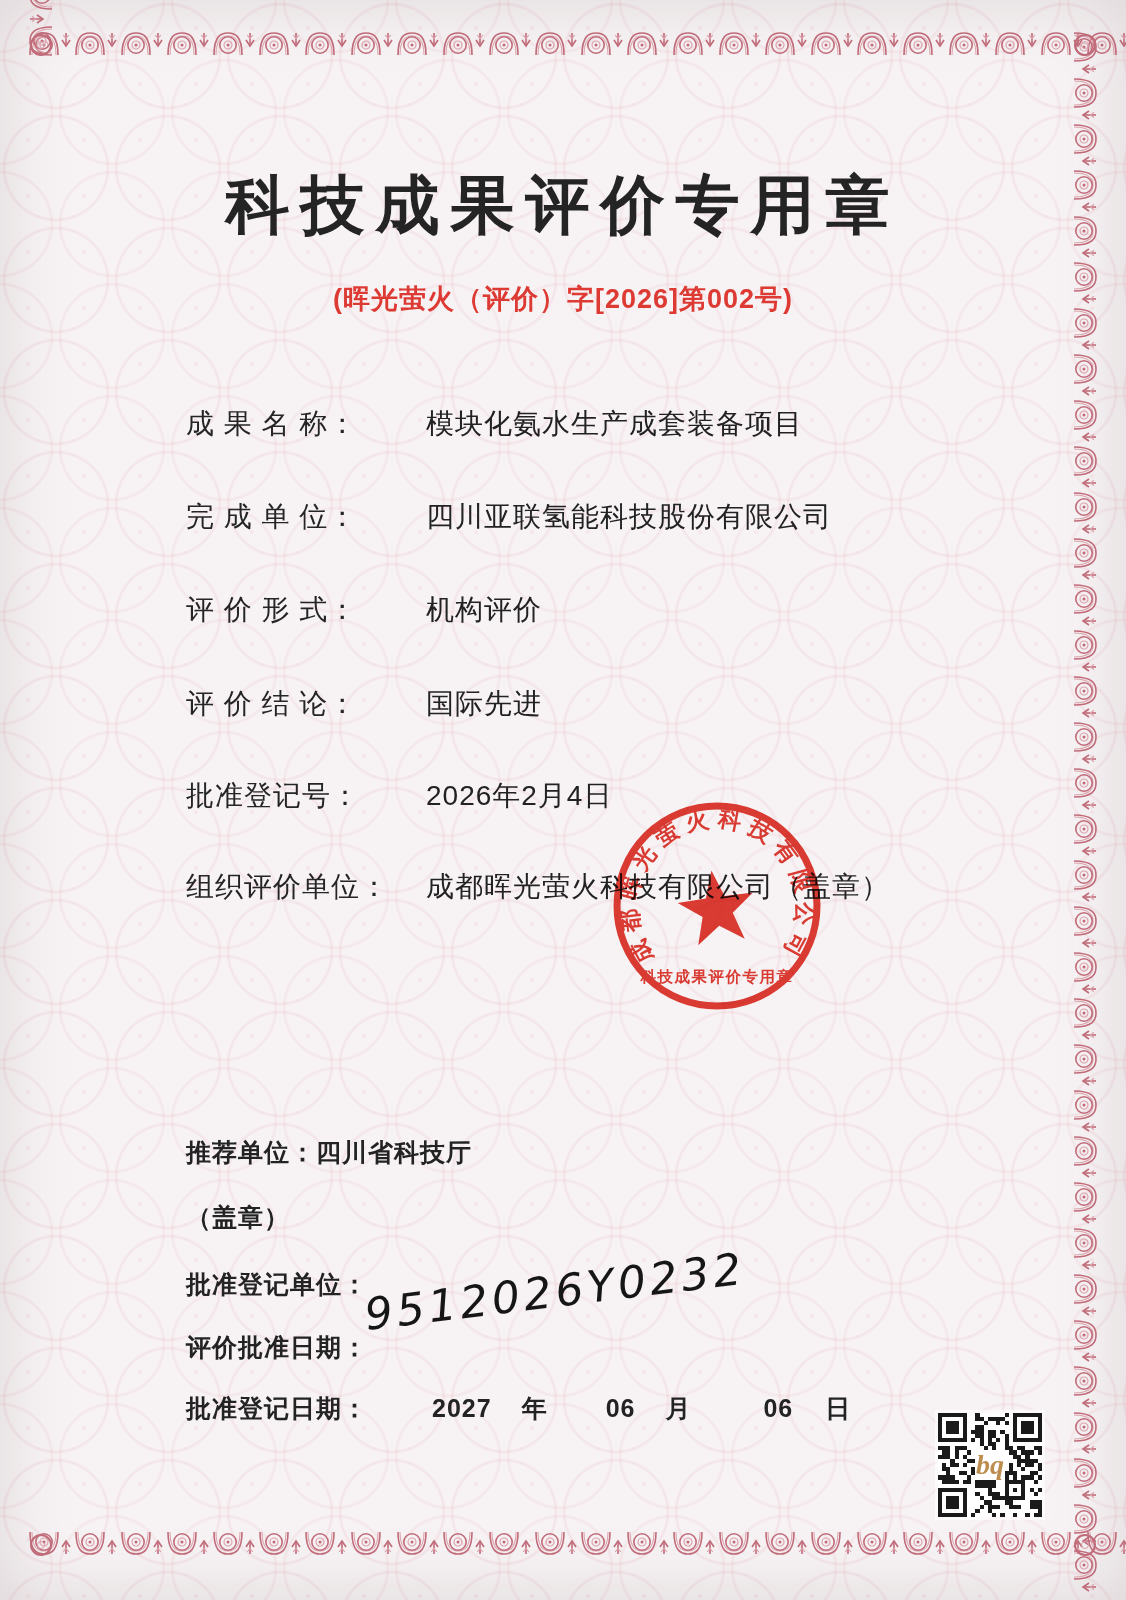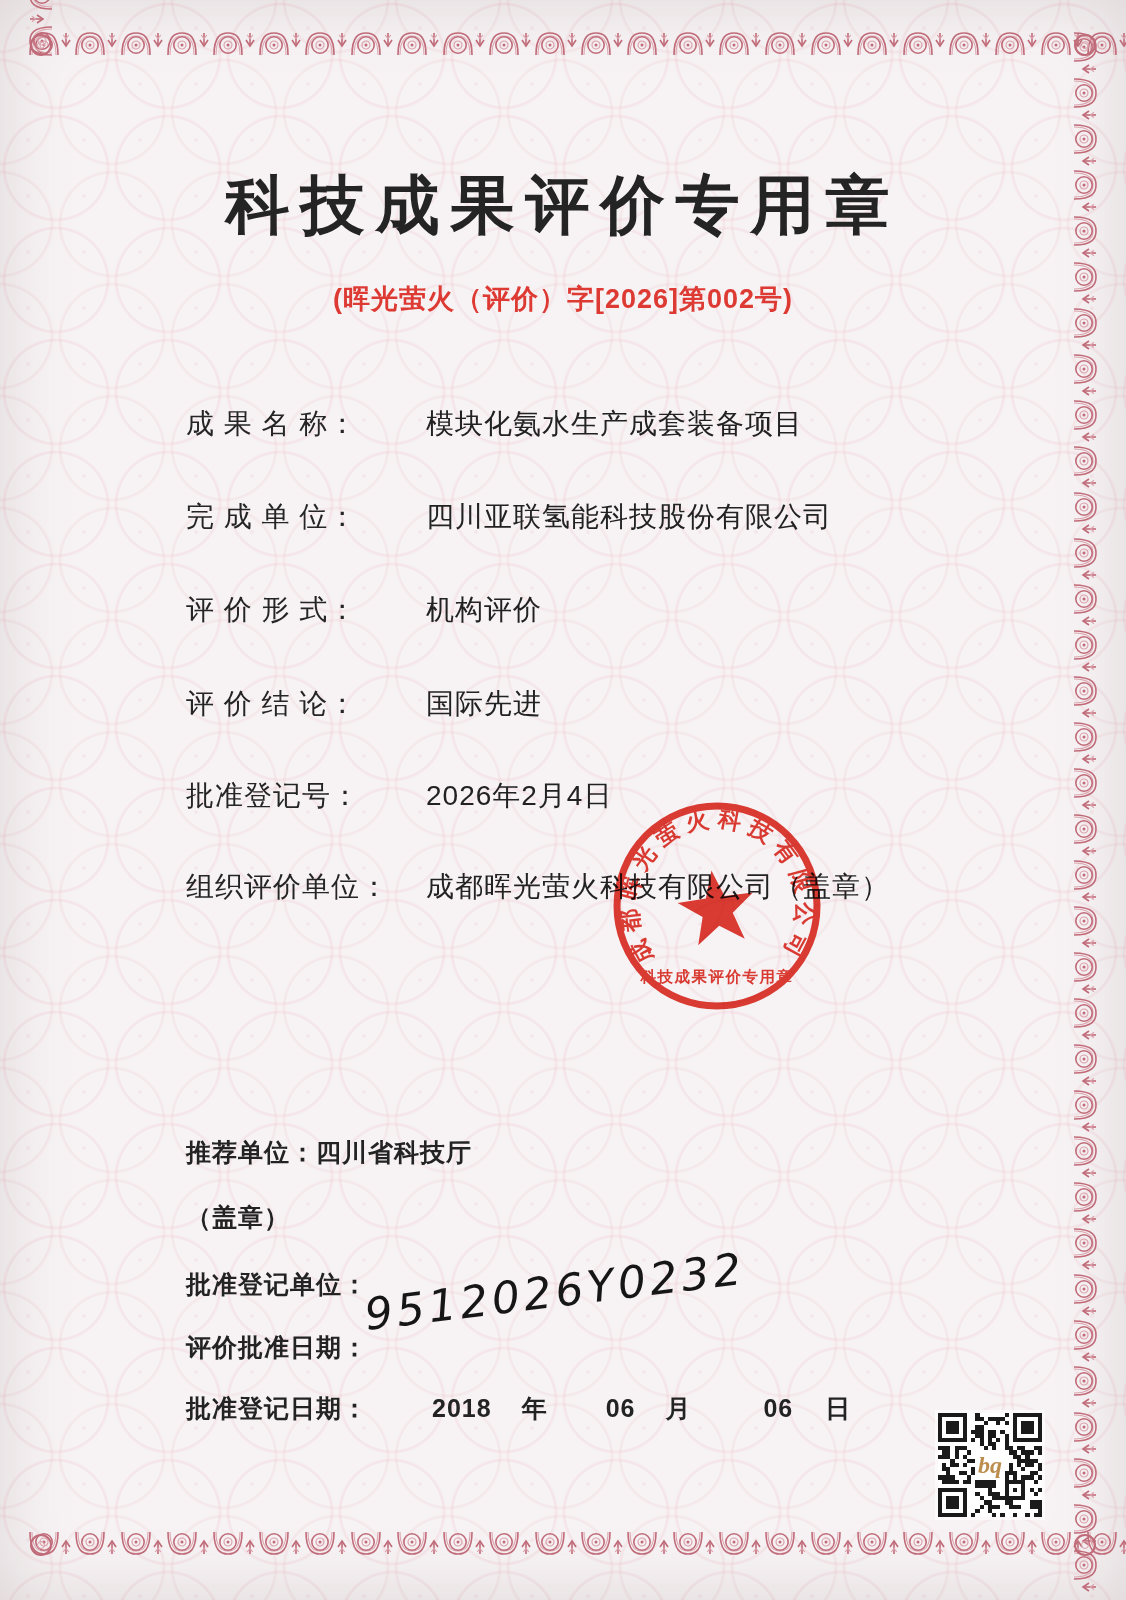--- a/index.html
+++ b/index.html
@@ -61,21 +61,21 @@
   .date-line .num{font-weight:600;}
   .dy{margin-left:64px}.dyu{margin-left:30px}.dm{margin-left:58px}.dmu{margin-left:30px}
   .dd{margin-left:72px}.ddu{margin-left:32px}
 
   .qr{position:absolute;left:935px;top:1410px;width:110px;height:110px;background:rgba(255,255,255,.6);}
   .qr svg{position:absolute;left:3px;top:3px;}
   .qr-logo{
     position:absolute;left:0;top:0;width:110px;height:110px;
     display:flex;align-items:center;justify-content:center;
     font-family:"Liberation Serif",serif;font-style:italic;font-weight:bold;
-    font-size:24px;color:#bd8d4e;pointer-events:none;
+    font-size:28px;color:#bd8d4e;pointer-events:none;
   }
 </style>
 </head>
 <body>
 
 <div class="page">
 
   <div class="strip" style="left:28px;top:31px;width:1070px;height:26px;">
       <svg width="1070" height="26">
         <g transform="translate(23,13)">
@@ -1296,21 +1296,21 @@
     <text y="76" text-anchor="middle" font-size="15.5" fill="#dc2318" letter-spacing="1.5" font-family="Liberation Sans, sans-serif" font-weight="bold">科技成果评价专用章</text>
   </svg>
 
   <div class="foot-line f0">推荐单位：四川省科技厅</div>
   <div class="foot-line f1">（盖章）</div>
   <div class="foot-line f2">批准登记单位：</div>
   <div class="foot-line f3">评价批准日期：</div>
   <div class="handwriting">9512026Y0232</div>
   <div class="foot-line f4 date-line">
     <span>批准登记日期：</span>
-    <span class="num dy">2018</span>
+    <span class="num dy">2027</span>
     <span class="dyu">年</span>
     <span class="num dm">06</span>
     <span class="dmu">月</span>
     <span class="num dd">06</span>
     <span class="ddu">日</span>
   </div>
 
   <div class="qr">
     <svg id="qr-svg" width="104" height="104" viewBox="0 0 25 25" shape-rendering="crispEdges">
         <rect x="0" y="0" width="25" height="25" fill="#ffffff"></rect>

